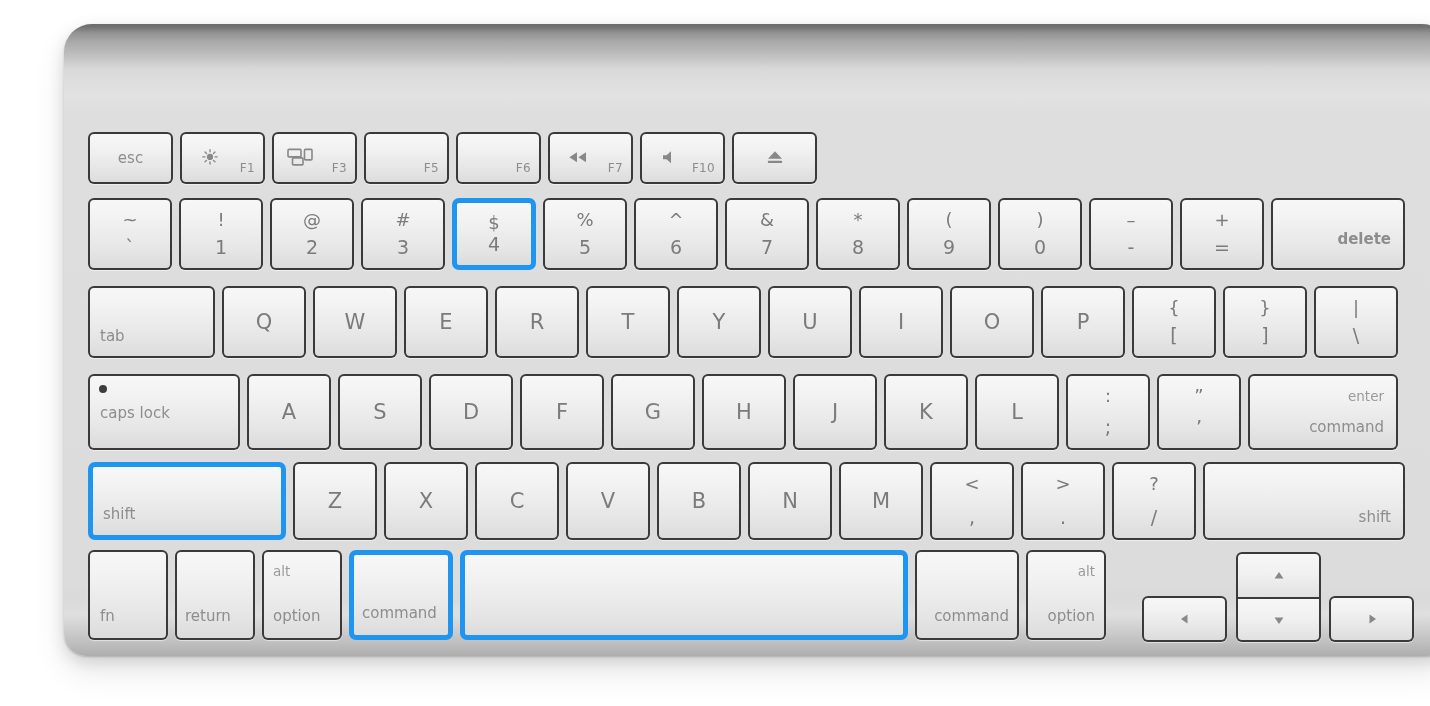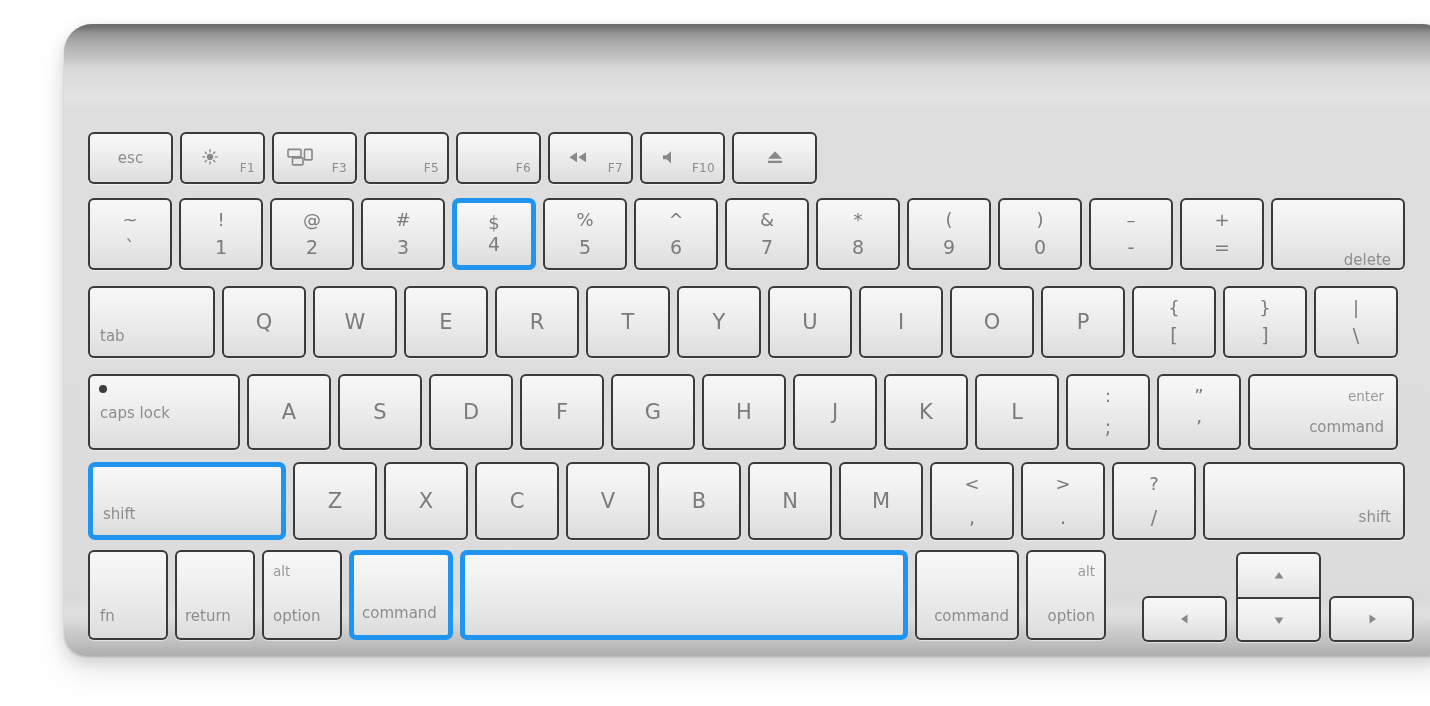--- a/index.html
+++ b/index.html
@@ -387,21 +387,21 @@
       </div>
     </div>
     <div class="key dual" style="width:84px;height:72px;">
       <div class="cap">
         <span class="lbl top-center">+</span>
         <span class="lbl bot-center">=</span>
       </div>
     </div>
     <div class="key" style="width:134px;height:72px;">
       <div class="cap">
-        <span class="lbl bot-right word" style="bottom:0;">delete</span>
+        <span class="lbl bot-right word" style="bottom:21px;font-weight:bold;">delete</span>
       </div>
     </div>
   </div>
 
   <div class="key-row" style="left:46px; top:286px; height:72px; gap:7px;">
 
     <div class="key" style="width:127px;height:72px;">
       <div class="cap">
         <span class="lbl bot-left word" style="bottom:12px;">tab</span>
       </div>

